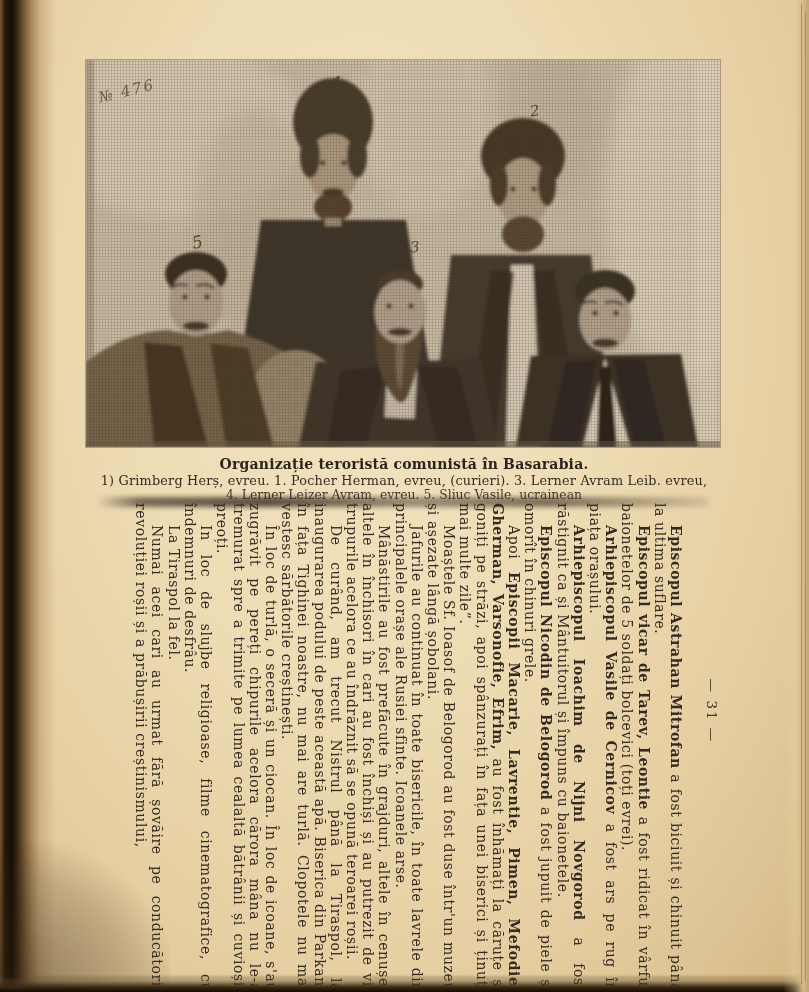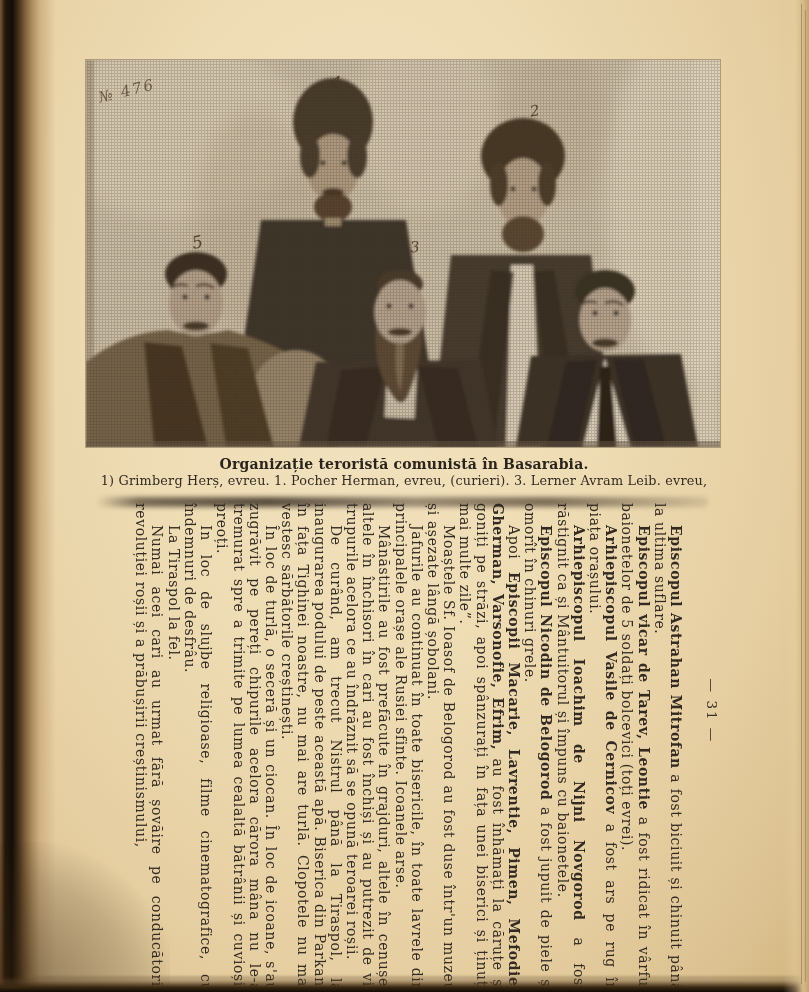--- a/index.html
+++ b/index.html
@@ -157,20 +157,21 @@
     <div class="halftone"></div>
     <span class="anno mark">№ 476</span>
     <span class="anno n4">4</span>
     <span class="anno n2">2</span>
     <span class="anno n5">5</span>
     <span class="anno n3">3</span>
   </div>
 
   <div class="cap cap-title">Organizație teroristă comunistă în Basarabia.</div>
   <div class="cap cap-l1">1) Grimberg Herș, evreu. 1. Pocher Herman, evreu, (curieri). 3. Lerner Avram Leib. evreu,</div>
+  <div class="cap cap-l2">4. Lerner Leizer Avram, evreu. 5. Sliuc Vasile, ucrainean</div>
   <div class="smudge"></div>
 
   <div class="body-text" id="body-text">
       <p><span class="lead">Episcopul Astrahan Mitrofan</span><span> a fost biciuit și chinuit până la ultima suflare.</span></p>
       <p><span class="lead">Episcopul vicar de Tarev, Leontie</span><span> a fost ridicat în vârful baionetelor de 5 soldați bolcevici (toți evrei).</span></p>
       <p><span class="lead">Arhiepiscopul Vasile de Cernicov</span><span> a fost ars pe rug în piața orașului.</span></p>
       <p><span class="lead">Arhiepiscopul Ioachim de Nijni Novgorod</span><span> a fost răstignit ca și Mântuitorul și împuns cu baionetele.</span></p>
       <p><span class="lead">Episcopul Nicodin de Belogorod</span><span> a fost jupuit de piele și omorît în chinuri grele.</span></p>
       <p><span>Apoi </span><span class="lead">Episcopii Macarie, Lavrentie, Pimen, Mefodie, Gherman, Varsonofie, Efrim,</span><span> au fost înhămați la căruțe și goniți pe străzi, apoi spânzurați în fața unei biserici și ținuți mai multe zile”.</span></p>
       <p><span>Moaștele Sf. Ioasof de Belogorod au fost duse într'un muzeu și așezate lângă șobolani.</span></p>

